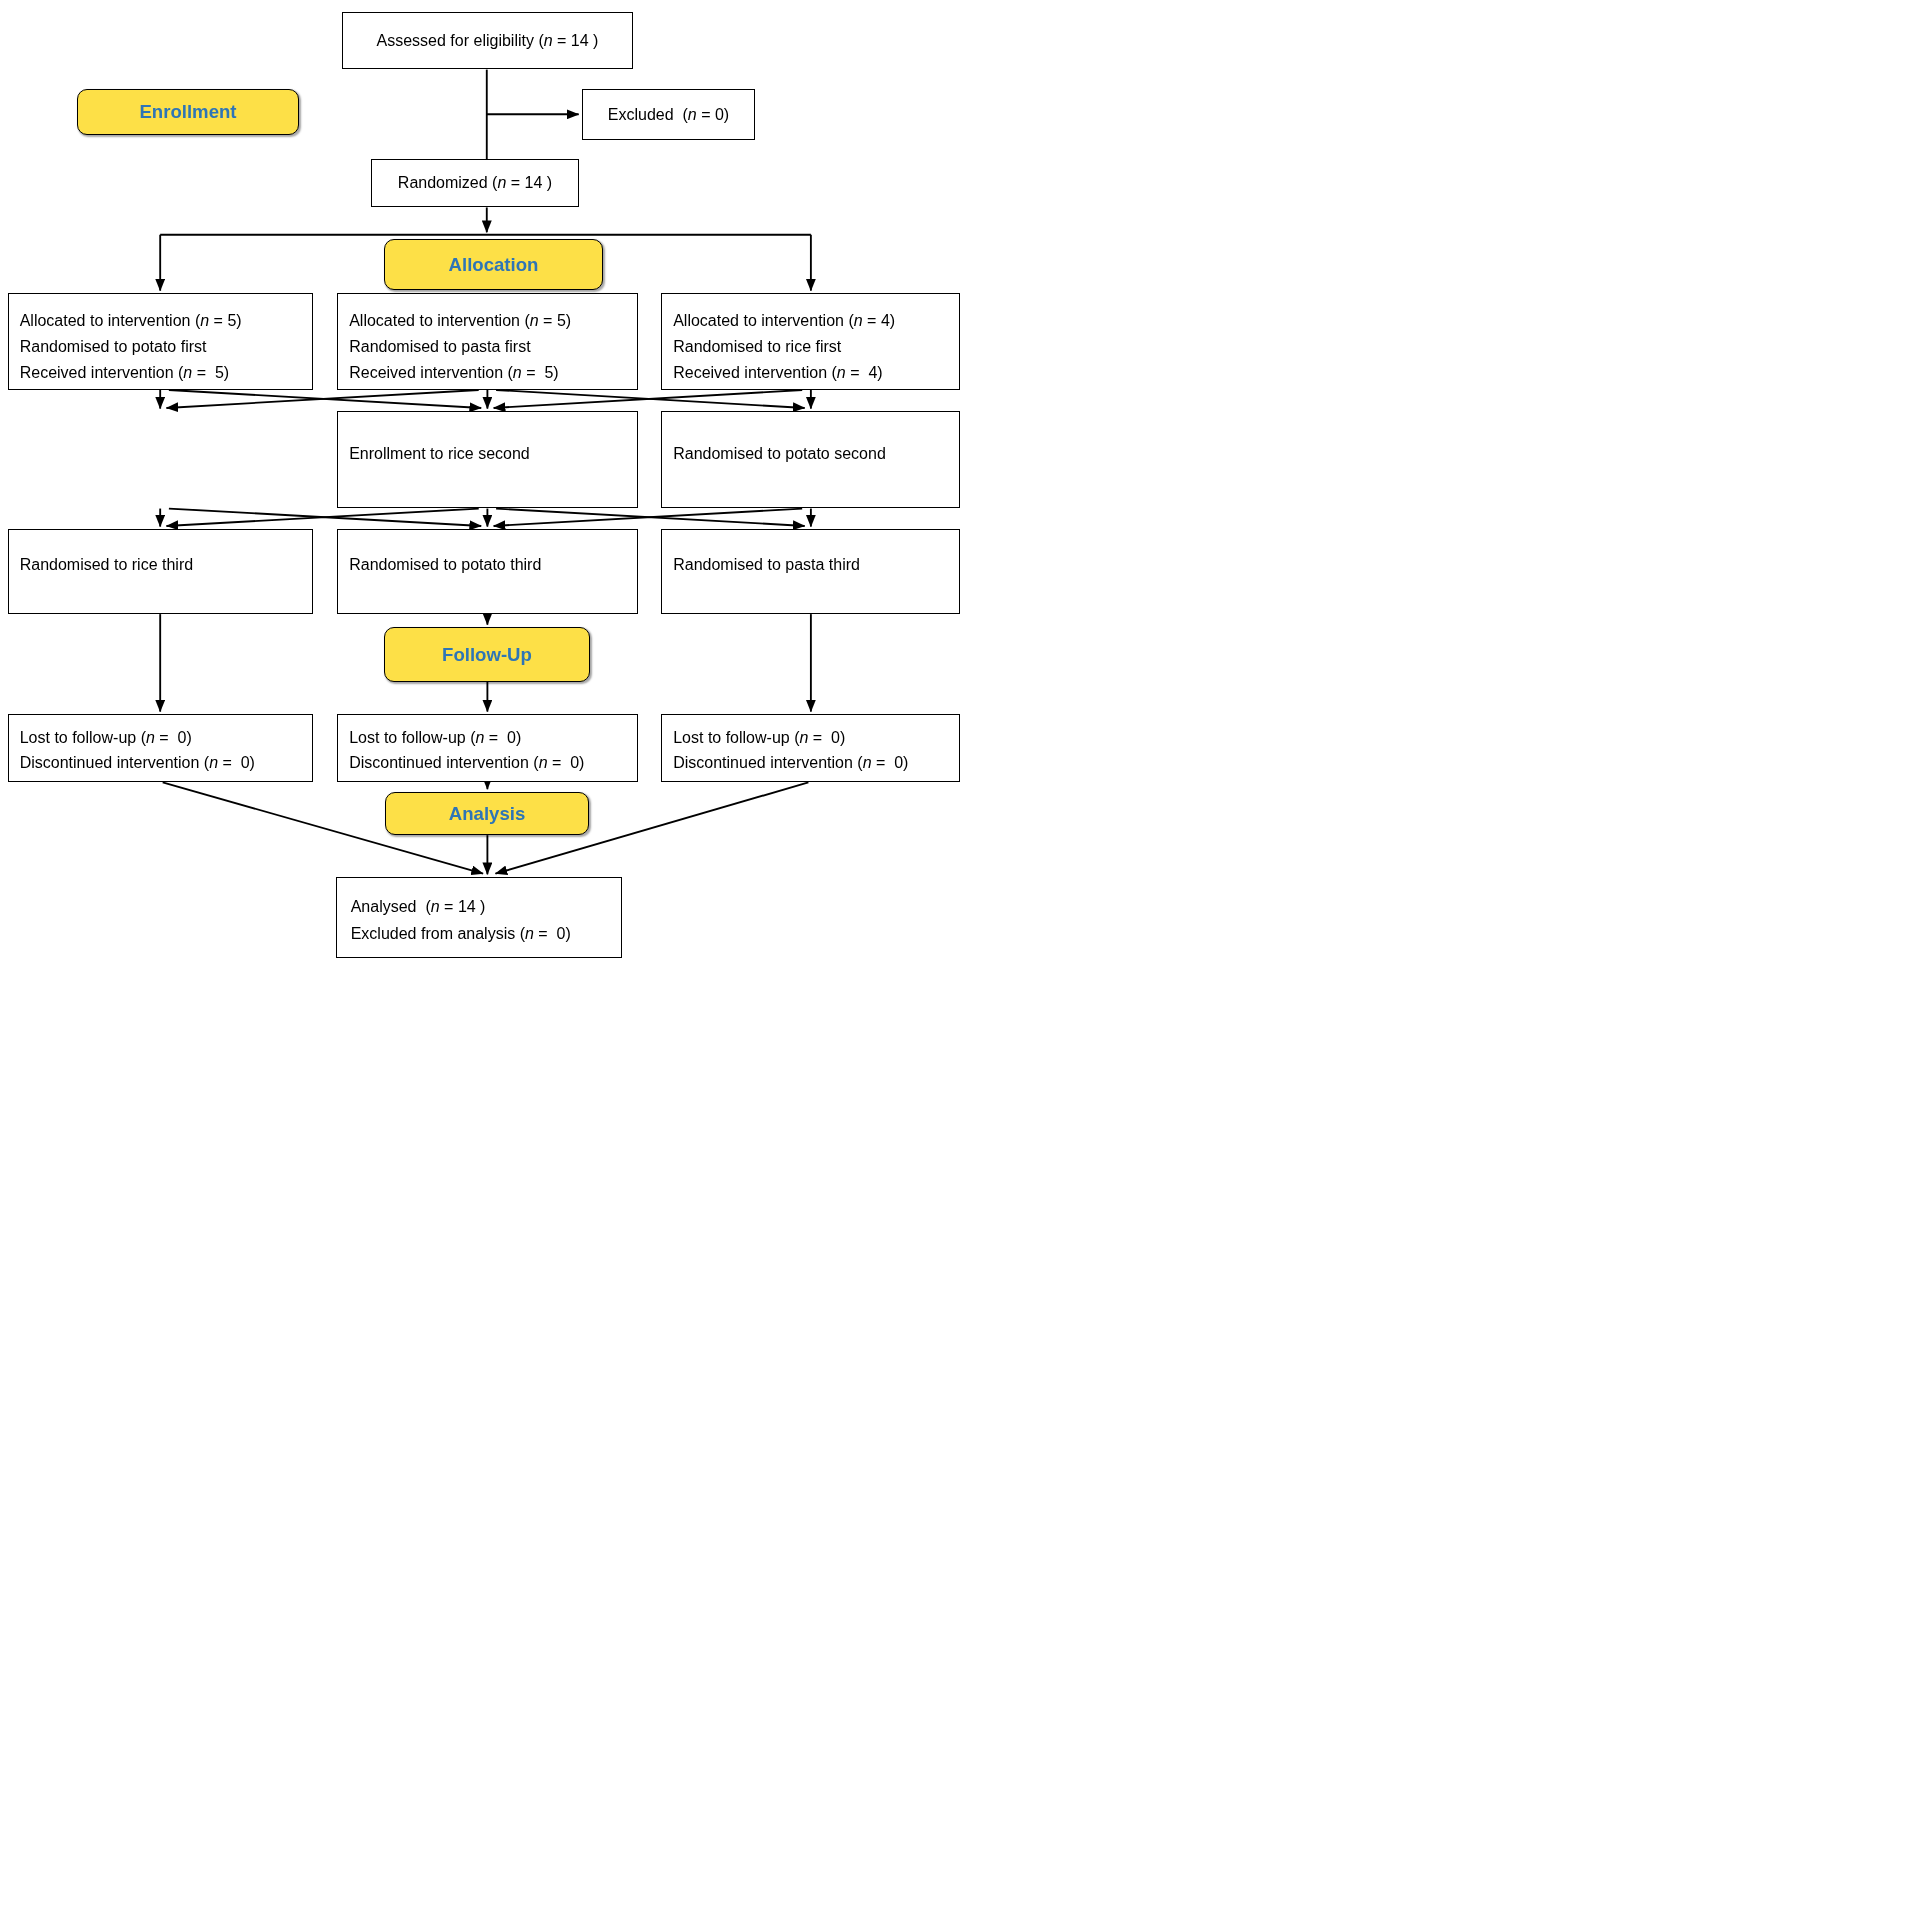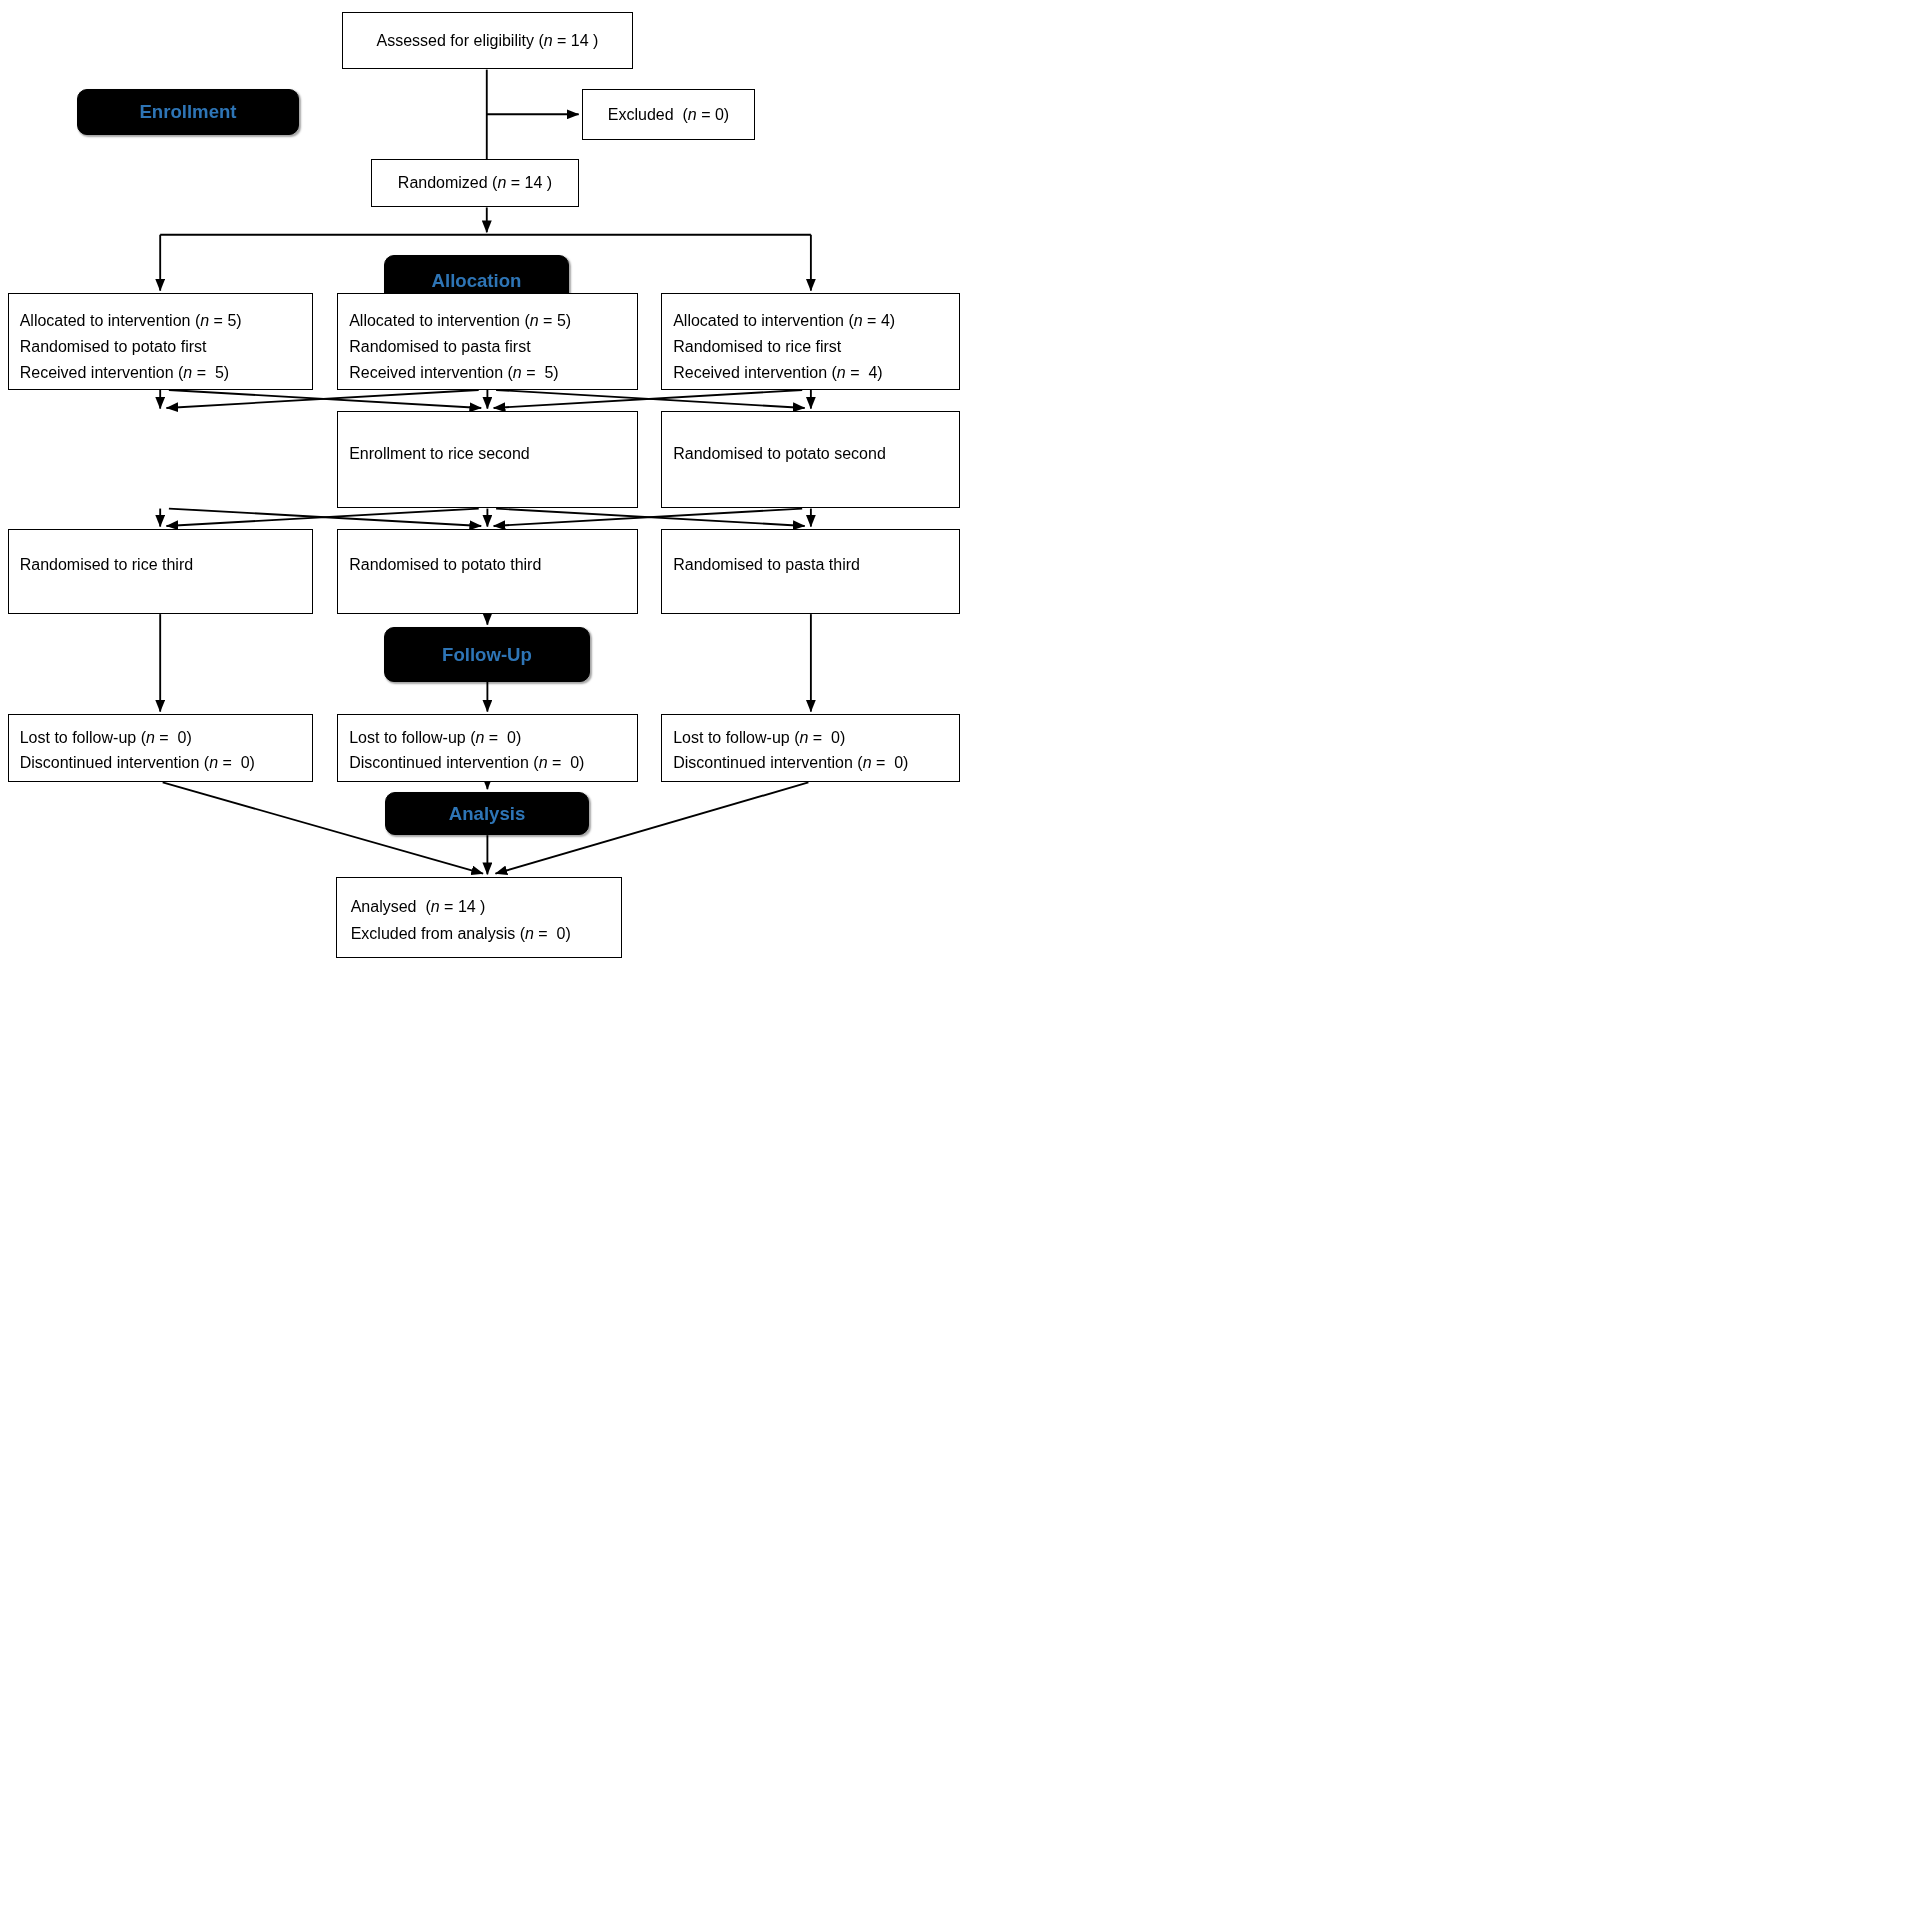--- a/index.html
+++ b/index.html
@@ -29,38 +29,38 @@
     text-align:left;
   }
   .box .line{
     display:block;
     white-space:pre-wrap;
     line-height:26px;
   }
   .section-label{
     position:absolute;
     box-sizing:border-box;
-    background:#000000;
+    background:#fde047;
     border:1.9px solid #000;
     border-radius:10px;
     box-shadow:1.2px 1.9px 1.9px rgba(0,0,0,0.35);
     display:flex;
     align-items:center;
     justify-content:center;
     z-index:2;
     font-size:18.6px;
     font-weight:bold;
     color:#2E75B6;
   }
   
   .b-assessed  {left:342px; top:12.4px;   width:291px; height:57px;}
   .l-enroll    {left:77px; top:89px;  width:222px; height:46px;}
   .b-excluded  {left:582px; top:89px;  width:173px; height:51px;}
   .b-randomized{left:371px; top:159px;  width:208px; height:48px;}
-  .l-alloc     {left:384px; top:239px;  width:185px; height:51px;margin-top:16px;}
+  .l-alloc     {left:384px; top:239px;  width:219px; height:51px;}
 
   .col1{left:7.5px;   width:305px;}
   .col2{left:337px;  width:301px;}
   .col3{left:661px; width:299px;}
 
   .row1{top:293px;  height:97px; padding:13.7px 10px 0 11.2px;}
   .row2{top:411px;  height:97px; padding:28.6px 10px 0 11.2px;}
   .row3{top:529px;  height:85px; padding:22.4px 10px 0 11.2px;}
   .rowF{top:714px; height:68px; padding:10px 8.7px 0 11.2px;}
   .rowF .line{line-height:25px;}

